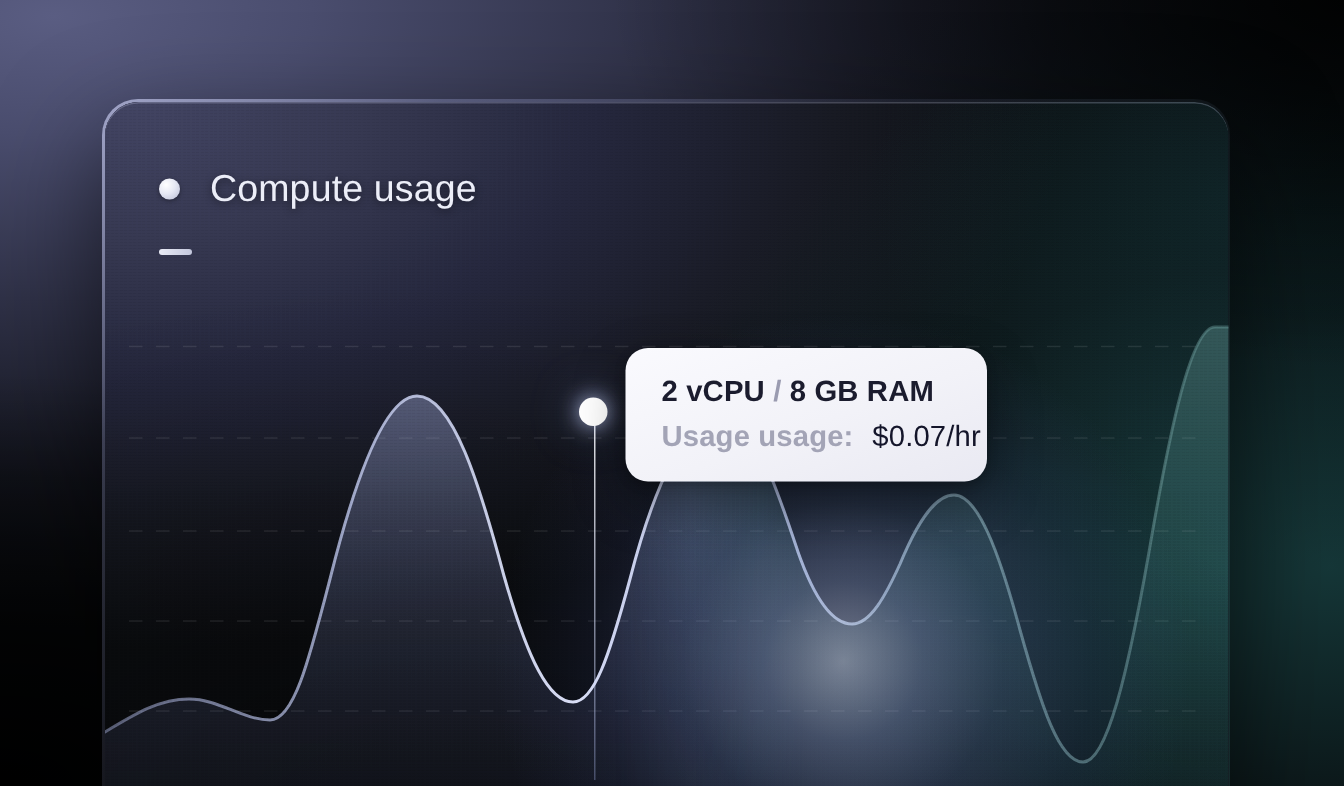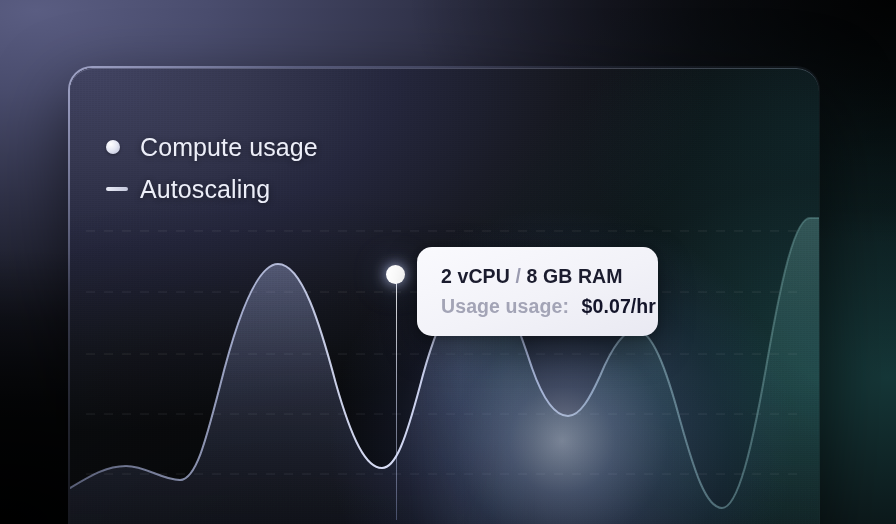--- a/index.html
+++ b/index.html
@@ -110,21 +110,21 @@
     left: 386px; top: 265px;
     width: 19px; height: 19px;
     border-radius:50%;
     background:#ffffff;
     box-shadow: 0 0 14px rgba(200,212,255,0.85), 0 0 34px rgba(150,170,255,0.45);
   }
 
   
   .legend {
     position:absolute;
-    left: 106px; top: 105px; margin-top: 21px;
+    left: 106px; top: 105px;
   }
   .legend-row {
     display:flex; align-items:center;
     height: 42px;
   }
   .legend-marker-wrap {
     width: 34px;
     display:flex; align-items:center; justify-content:flex-start;
   }
   .marker-dot {
@@ -141,21 +141,21 @@
     font-weight: 400;
     letter-spacing: 0.1px;
     color: #eceef8;
     text-shadow: 0 1px 6px rgba(0,0,0,0.45);
     white-space: nowrap;
   }
 
   
   .tooltip {
     position:absolute;
-    left: 417px; top: 247px;
+    left: 417px; top: 232px;
     width: 241px;
     padding: 18px 22px 18px 24px;
     border-radius: 15px;
     background: linear-gradient(160deg, #fafafe 0%, #f2f2f8 55%, #e9e9f2 100%);
     box-shadow: 0 14px 34px rgba(0,0,0,0.40), 0 2px 7px rgba(0,0,0,0.22);
   }
   .tt-line1 {
     font-size: 19.5px;
     font-weight: 700;
     color: #1b1c2e;
@@ -163,21 +163,21 @@
     white-space: nowrap;
   }
   .tt-line1 .sep { color:#9a9bb0; font-weight:700; }
   .tt-line2 {
     margin-top: 7px;
     font-size: 19.5px;
     letter-spacing: 0.1px;
     white-space: nowrap;
   }
   .tt-label { color:#a3a4b6; font-weight:600; }
-  .tt-value { color:#14152a; font-weight:700; margin-left: 7px; }
+  .tt-value { color:#14152a; font-weight:400; margin-left: 7px; }
 
   
   .grain {
     position:absolute; inset:0;
     opacity:0.055;
     pointer-events:none;
     background-image:
       repeating-linear-gradient(0deg,   rgba(255,255,255,0.9) 0 1px, rgba(0,0,0,0) 1px 2px),
       repeating-linear-gradient(90deg,  rgba(255,255,255,0.7) 0 1px, rgba(0,0,0,0) 1px 3px);
     mix-blend-mode: overlay;
@@ -297,21 +297,20 @@
       <span class="legend-marker-wrap">
         <span class="marker-dot"></span>
       </span>
       <span class="legend-label">Compute usage</span>
     </div>
 
     <div class="legend-row">
       <span class="legend-marker-wrap">
         <span class="marker-dash"></span>
       </span>
-      <span class="legend-label">Autoscaling</span>
     </div>
 
   </div>
 
   <div class="tooltip">
     <div class="tt-line1">
       <span>2 vCPU</span>
       <span class="sep">/</span>
       <span>8 GB RAM</span>
     </div>

